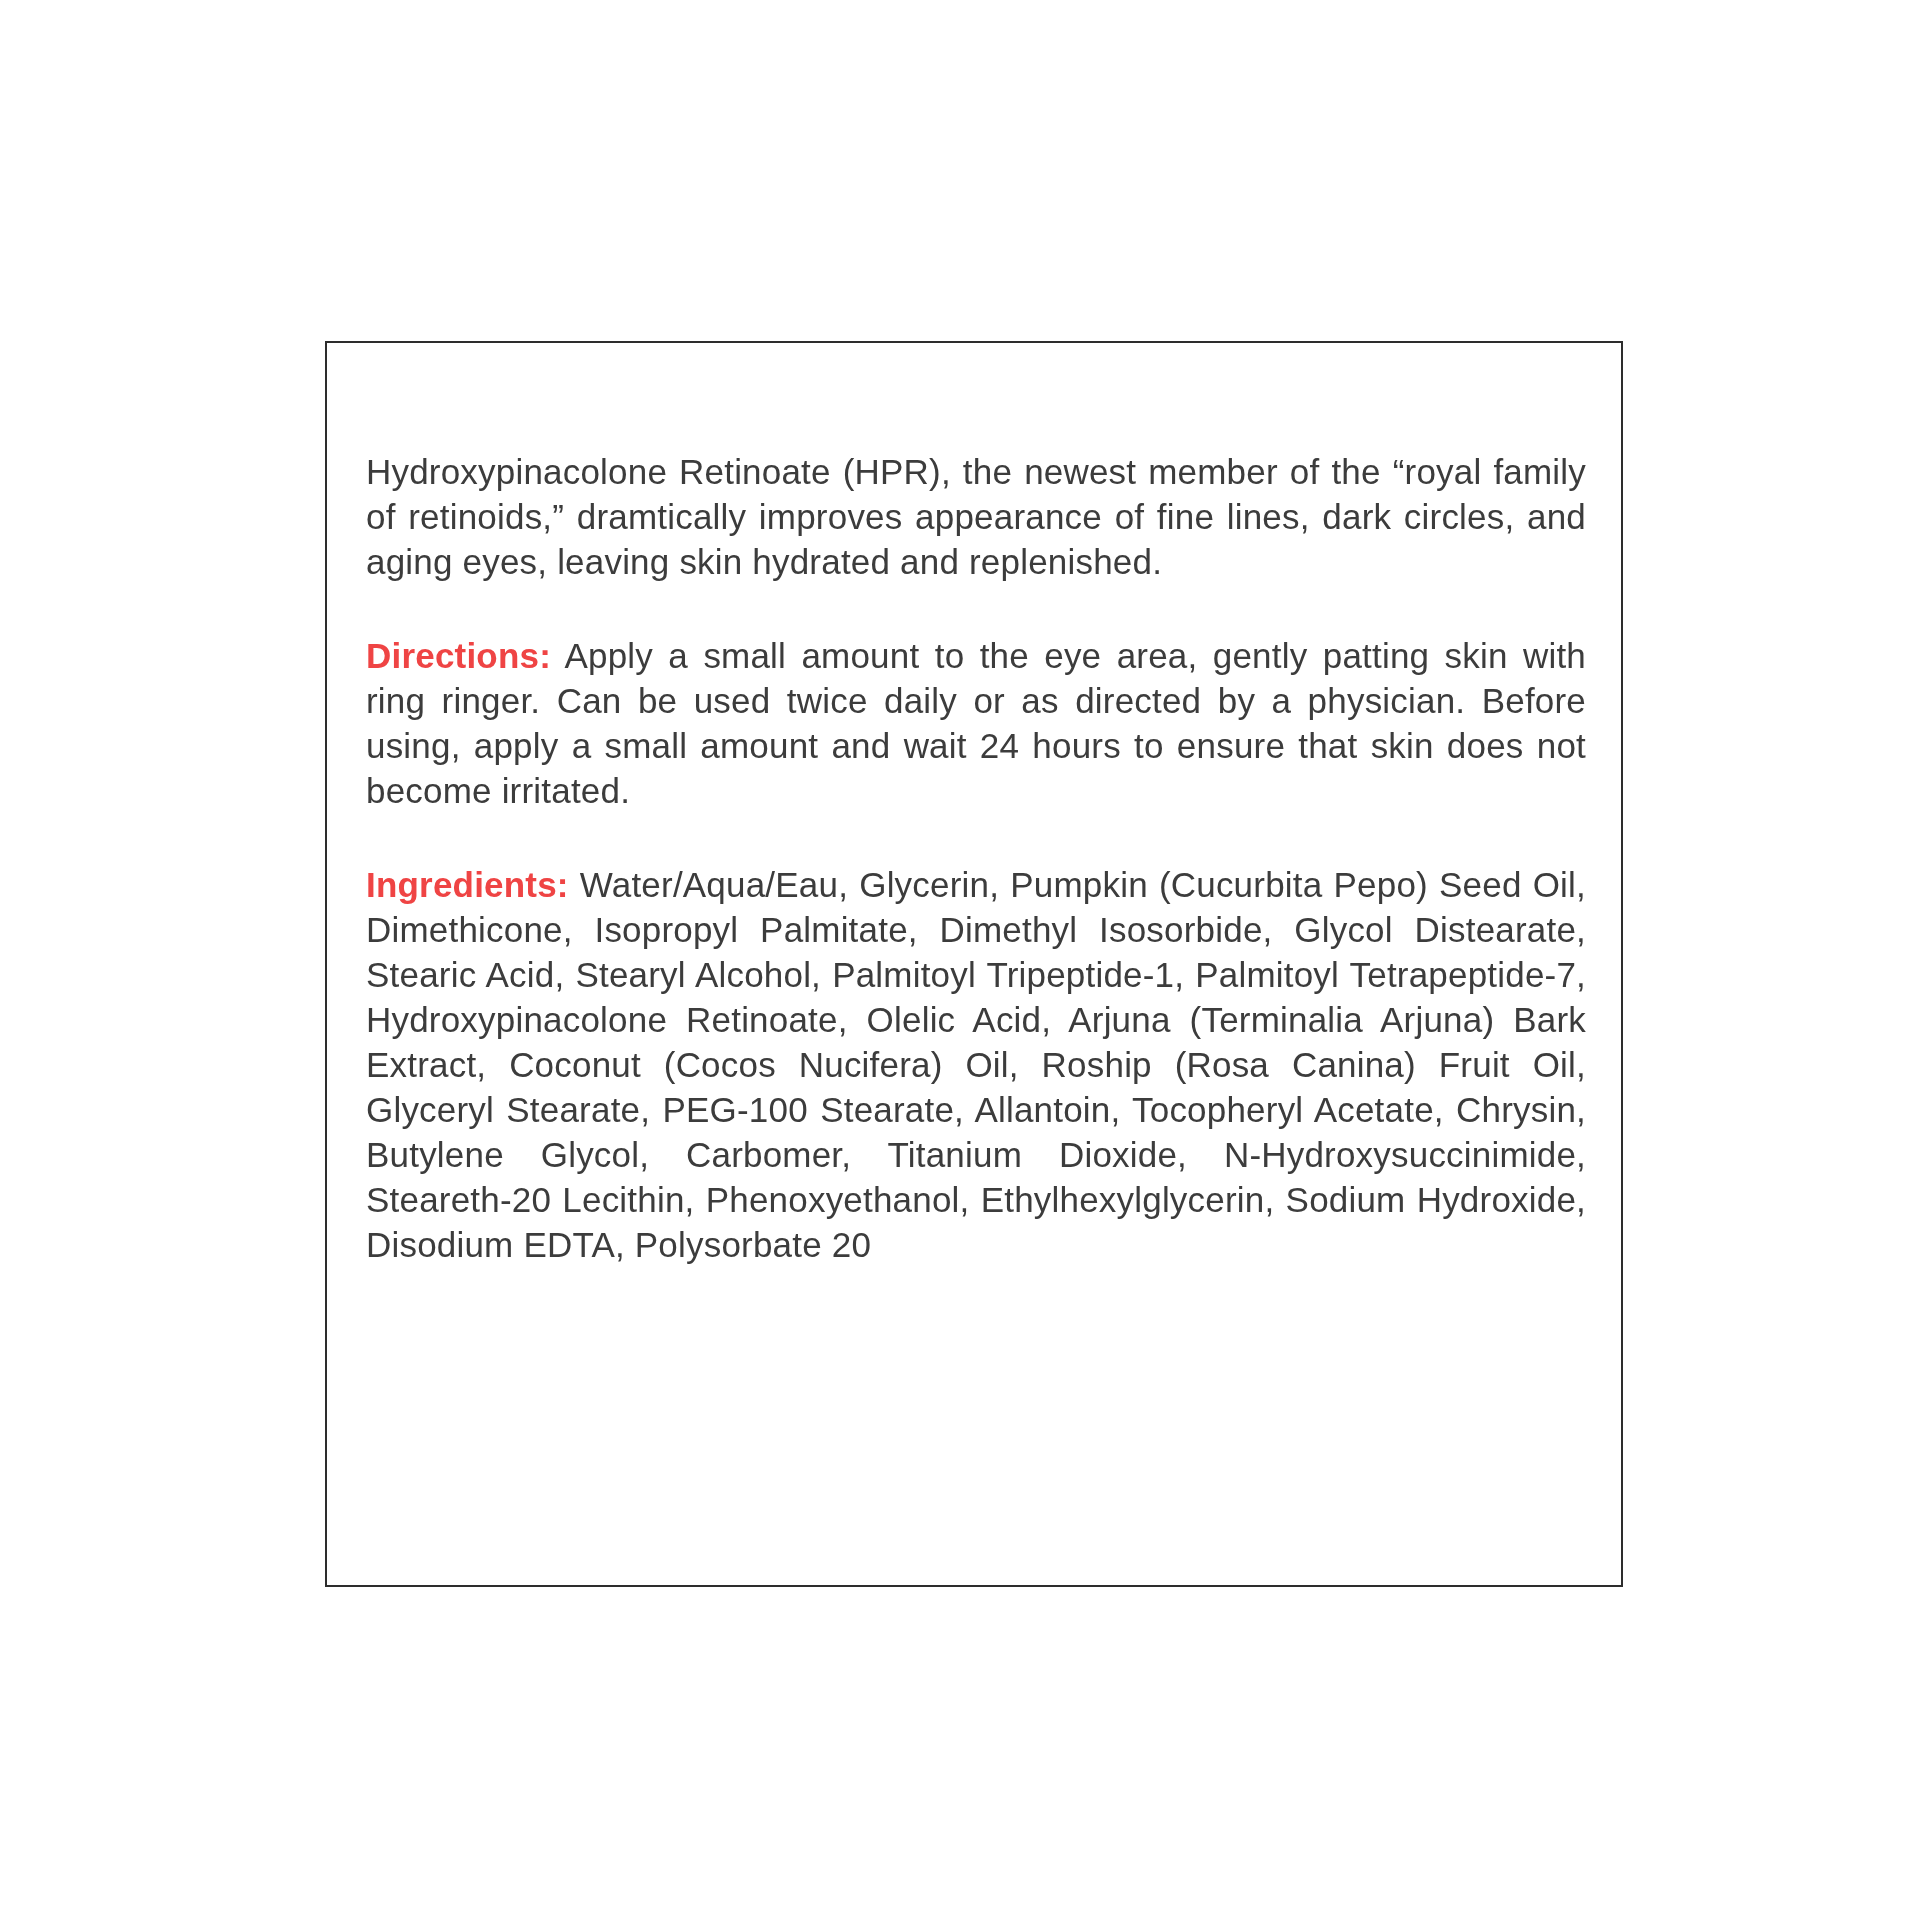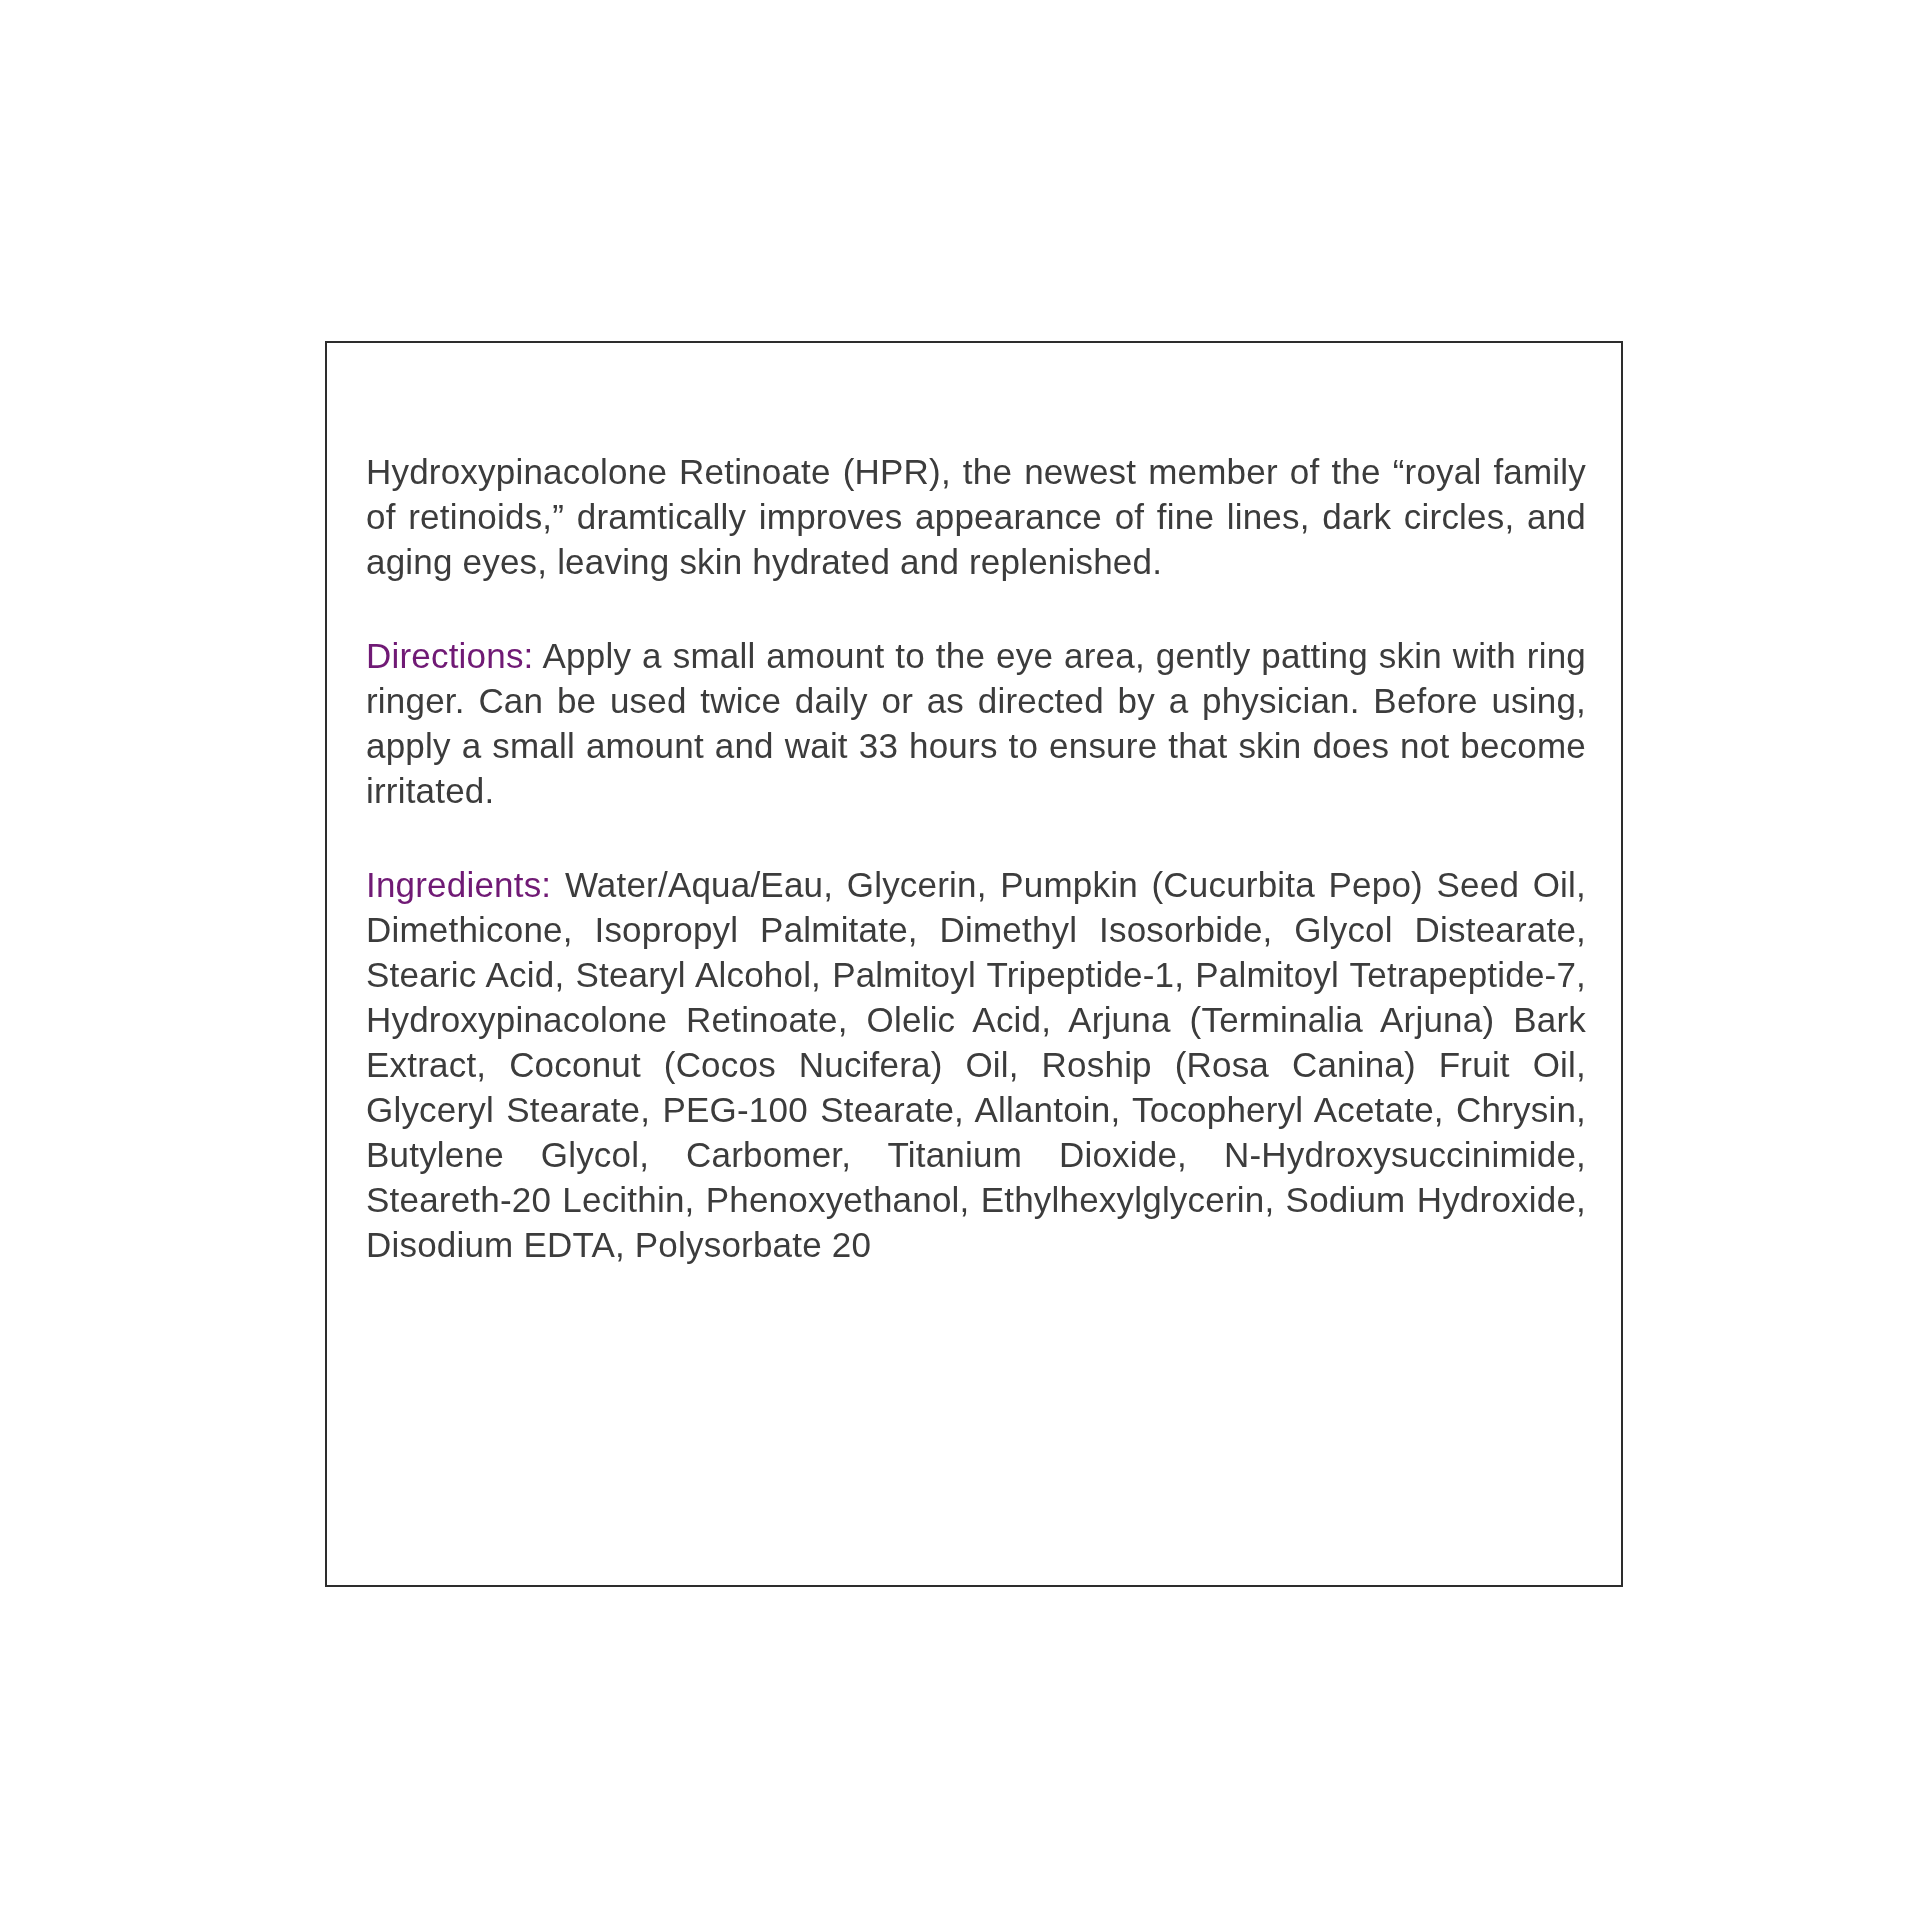--- a/index.html
+++ b/index.html
@@ -33,32 +33,32 @@
     line-height: 45px;
     text-align: justify;
     color: #3c3c3c;
     letter-spacing: 0.2px;
     font-weight: 400;
   }
   .para:last-child {
     margin-bottom: 0;
   }
   .hd {
-    font-weight: 400;
-    color: #701a75;
+    font-weight: 700;
+    color: #ef4444;
   }
 </style>
 </head>
 <body>
 
 <div class="page">
   <div class="label-box">
 
     <p class="para"><span>Hydroxypinacolone Retinoate (HPR), the newest member of the “royal family of retinoids,” dramtically improves appearance of fine lines, dark circles, and aging eyes, leaving skin hydrated and replenished.</span></p>
 
-    <p class="para"><span class="hd">Directions:</span> <span>Apply a small amount to the eye area, gently patting skin with ring ringer. Can be used twice daily or as directed by a physician. Before using, apply a small amount and wait 33 hours to ensure that skin does not become irritated.</span></p>
+    <p class="para"><span class="hd">Directions:</span> <span>Apply a small amount to the eye area, gently patting skin with ring ringer. Can be used twice daily or as directed by a physician. Before using, apply a small amount and wait 24 hours to ensure that skin does not become irritated.</span></p>
 
 
     <p class="para"><span class="hd">Ingredients:</span> <span>Water/Aqua/Eau, Glycerin, Pumpkin (Cucurbita Pepo) Seed Oil, Dimethicone, Isopropyl Palmitate, Dimethyl Isosorbide, Glycol Distearate, Stearic Acid, Stearyl Alcohol,  Palmitoyl Tripeptide-1, Palmitoyl Tetrapeptide-7, Hydroxypinacolone Retinoate, Olelic Acid, Arjuna (Terminalia Arjuna) Bark Extract, Coconut (Cocos Nucifera) Oil, Roship (Rosa Canina) Fruit Oil, Glyceryl Stearate, PEG-100 Stearate, Allantoin, Tocopheryl Acetate, Chrysin, Butylene Glycol, Carbomer, Titanium Dioxide, N-Hydroxysuccinimide, Steareth-20 Lecithin, Phenoxyethanol, Ethylhexylglycerin, Sodium Hydroxide, Disodium EDTA, Polysorbate 20</span></p>
 
   </div>
 </div>
 
 
 </body></html>

